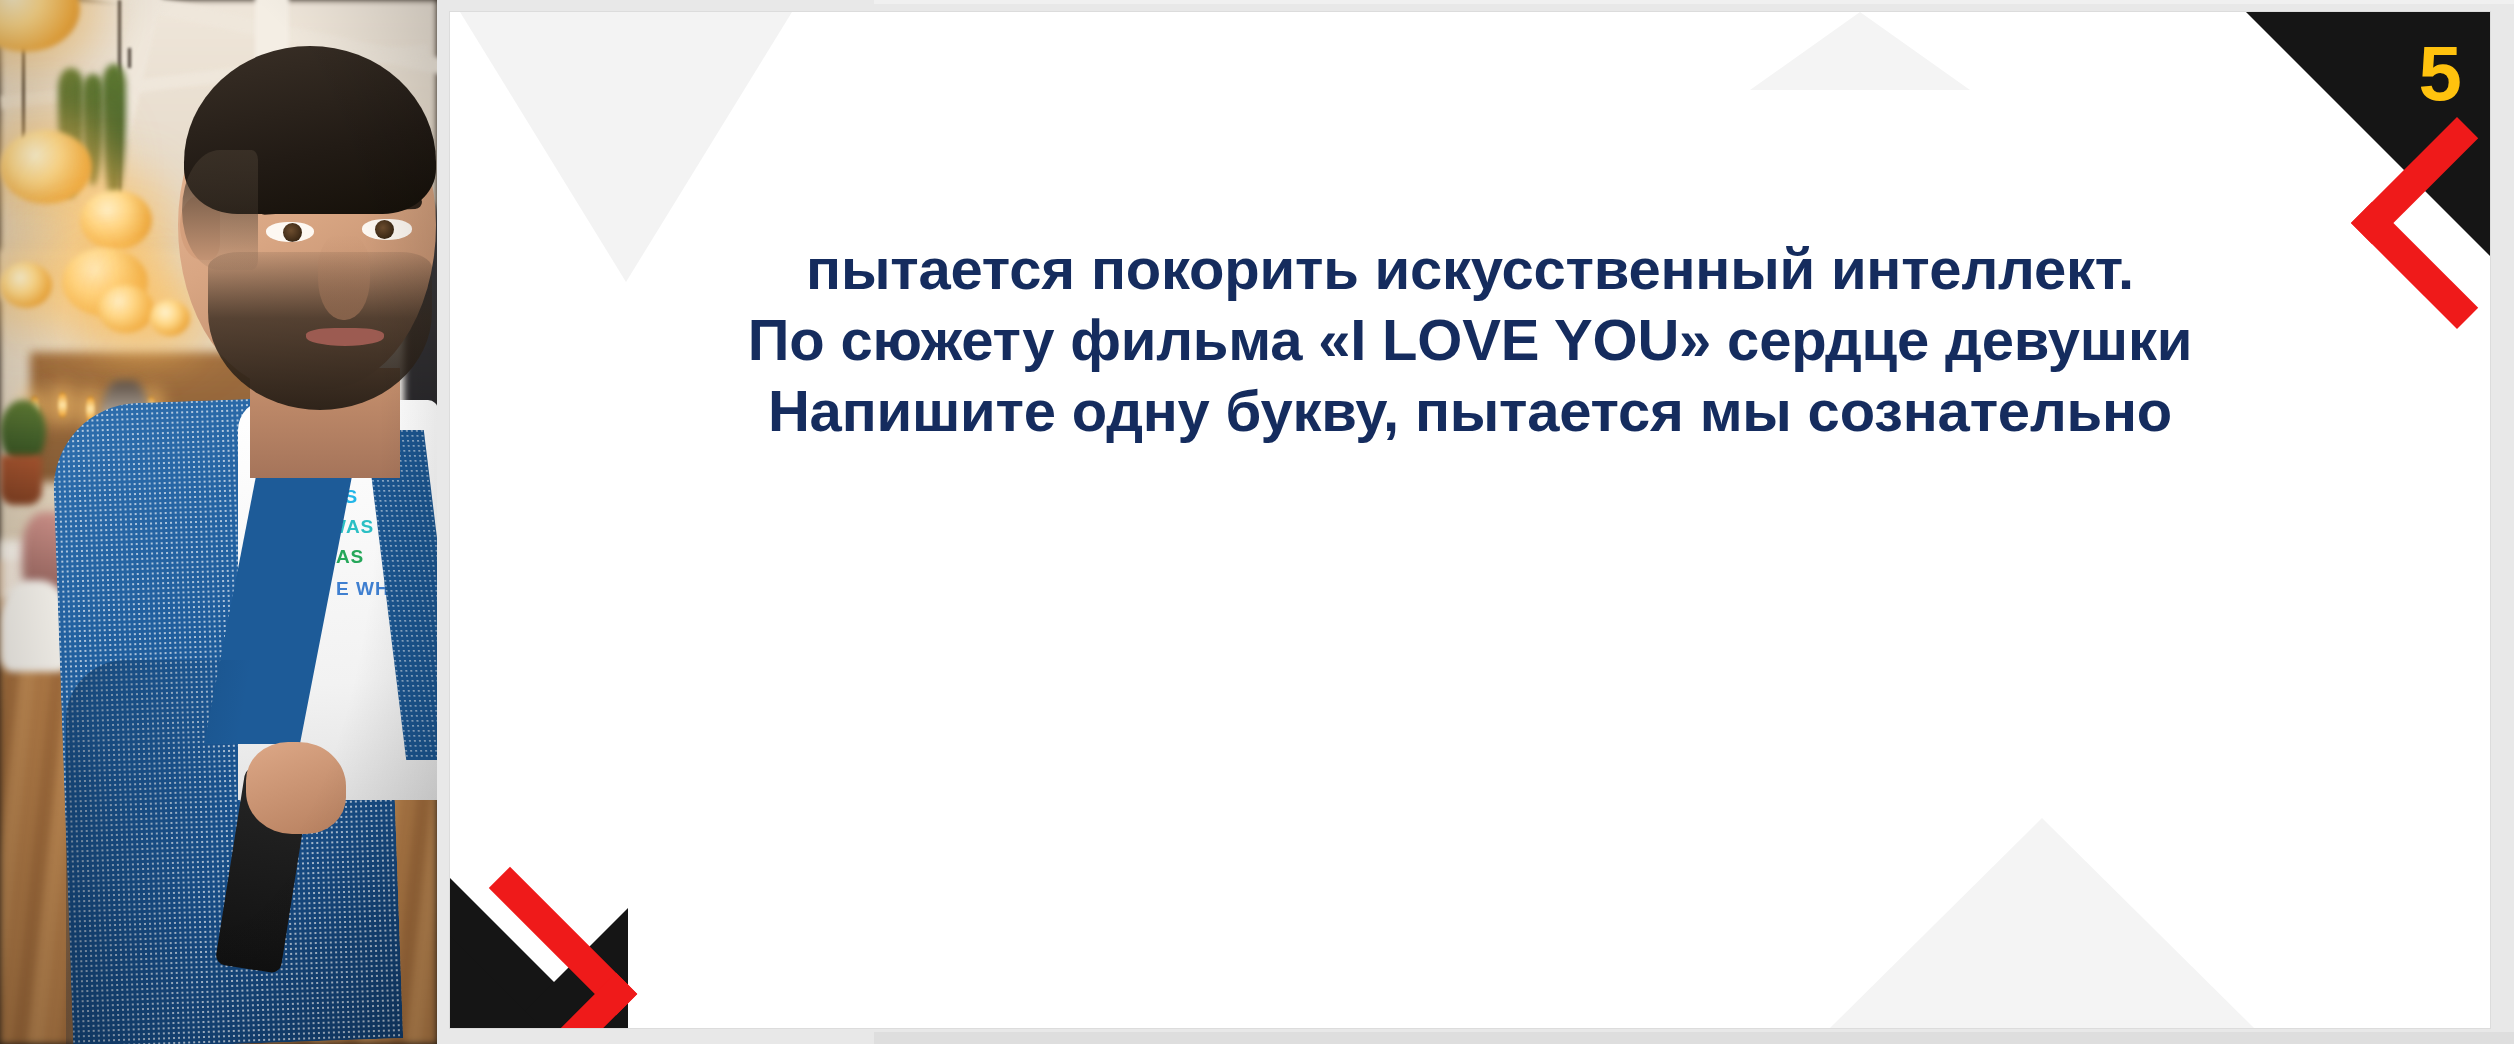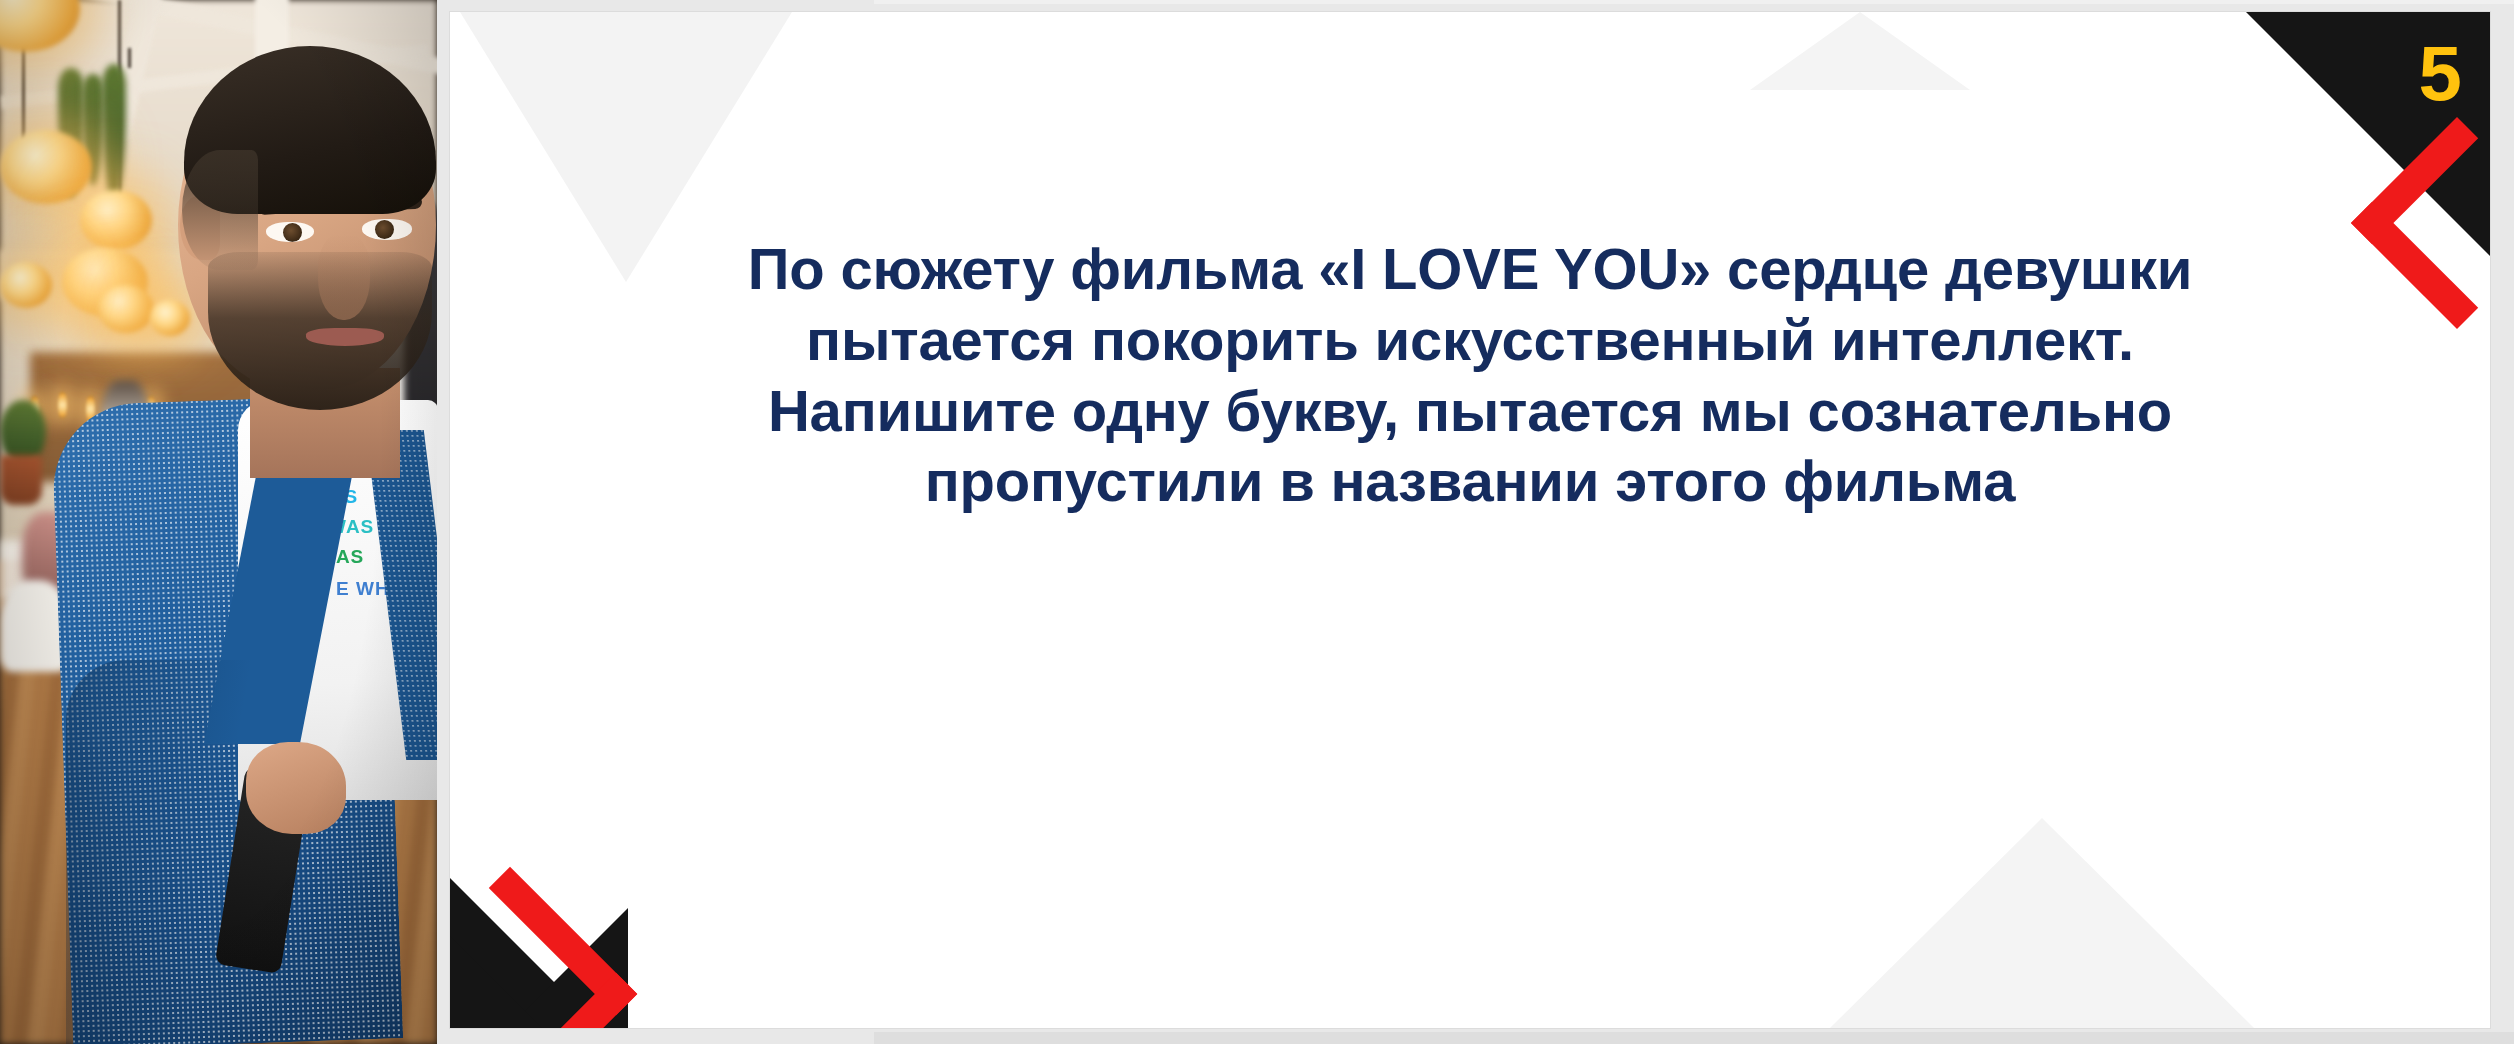--- a/index.html
+++ b/index.html
@@ -515,23 +515,22 @@
       <div class="corner-tr-black"></div>
       <div class="chev-tr"></div>
       <div class="slide-number">5</div>
 
       <div class="corner-bl-black1"></div>
       <div class="corner-bl-black3"></div>
       <div class="corner-bl-black2"></div>
       <div class="chev-bl"></div>
 
       <div id="slide-text">
+        <span class="ln">пытается покорить искусственный интеллект.</span>
         <span class="ln">По сюжету фильма «I LOVE YOU» сердце девушки</span>
-        <span class="ln">пытается покорить искусственный интеллект.</span>
         <span class="ln">Напишите одну букву, пытается мы сознательно</span>
-        <span class="ln">пропустили в названии этого фильма</span>
       </div>
 
     </div>
     <div class="edge-bottom"></div>
   </div>
 
 </div>
 
 </body></html>

